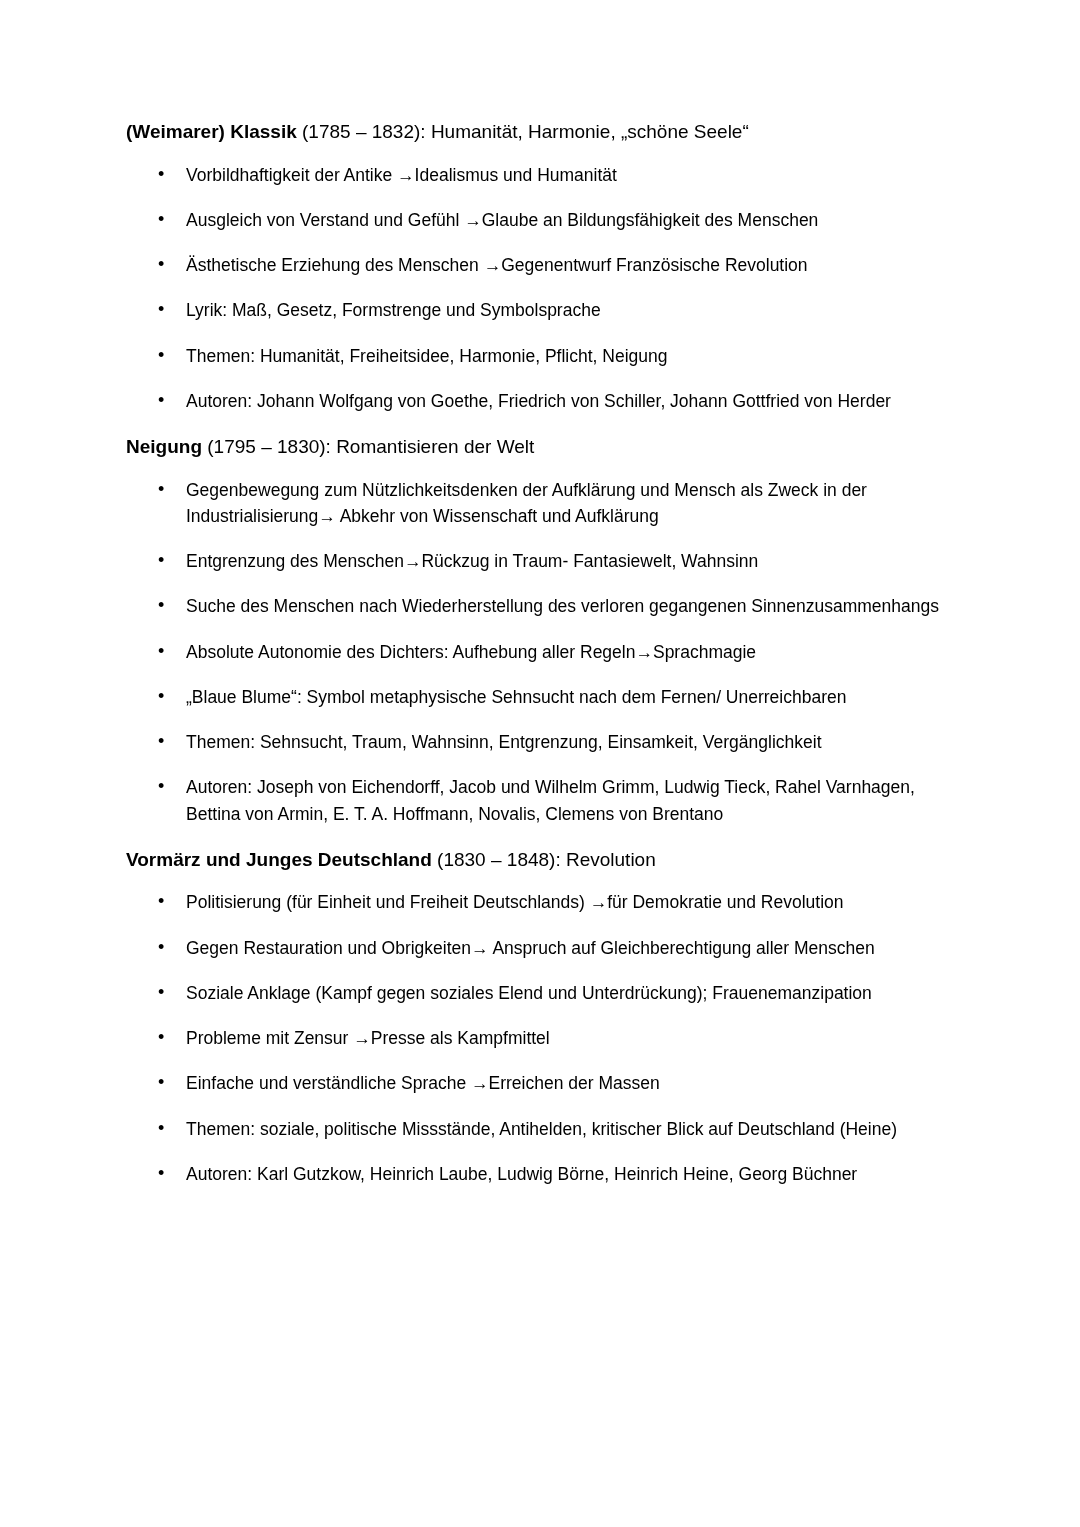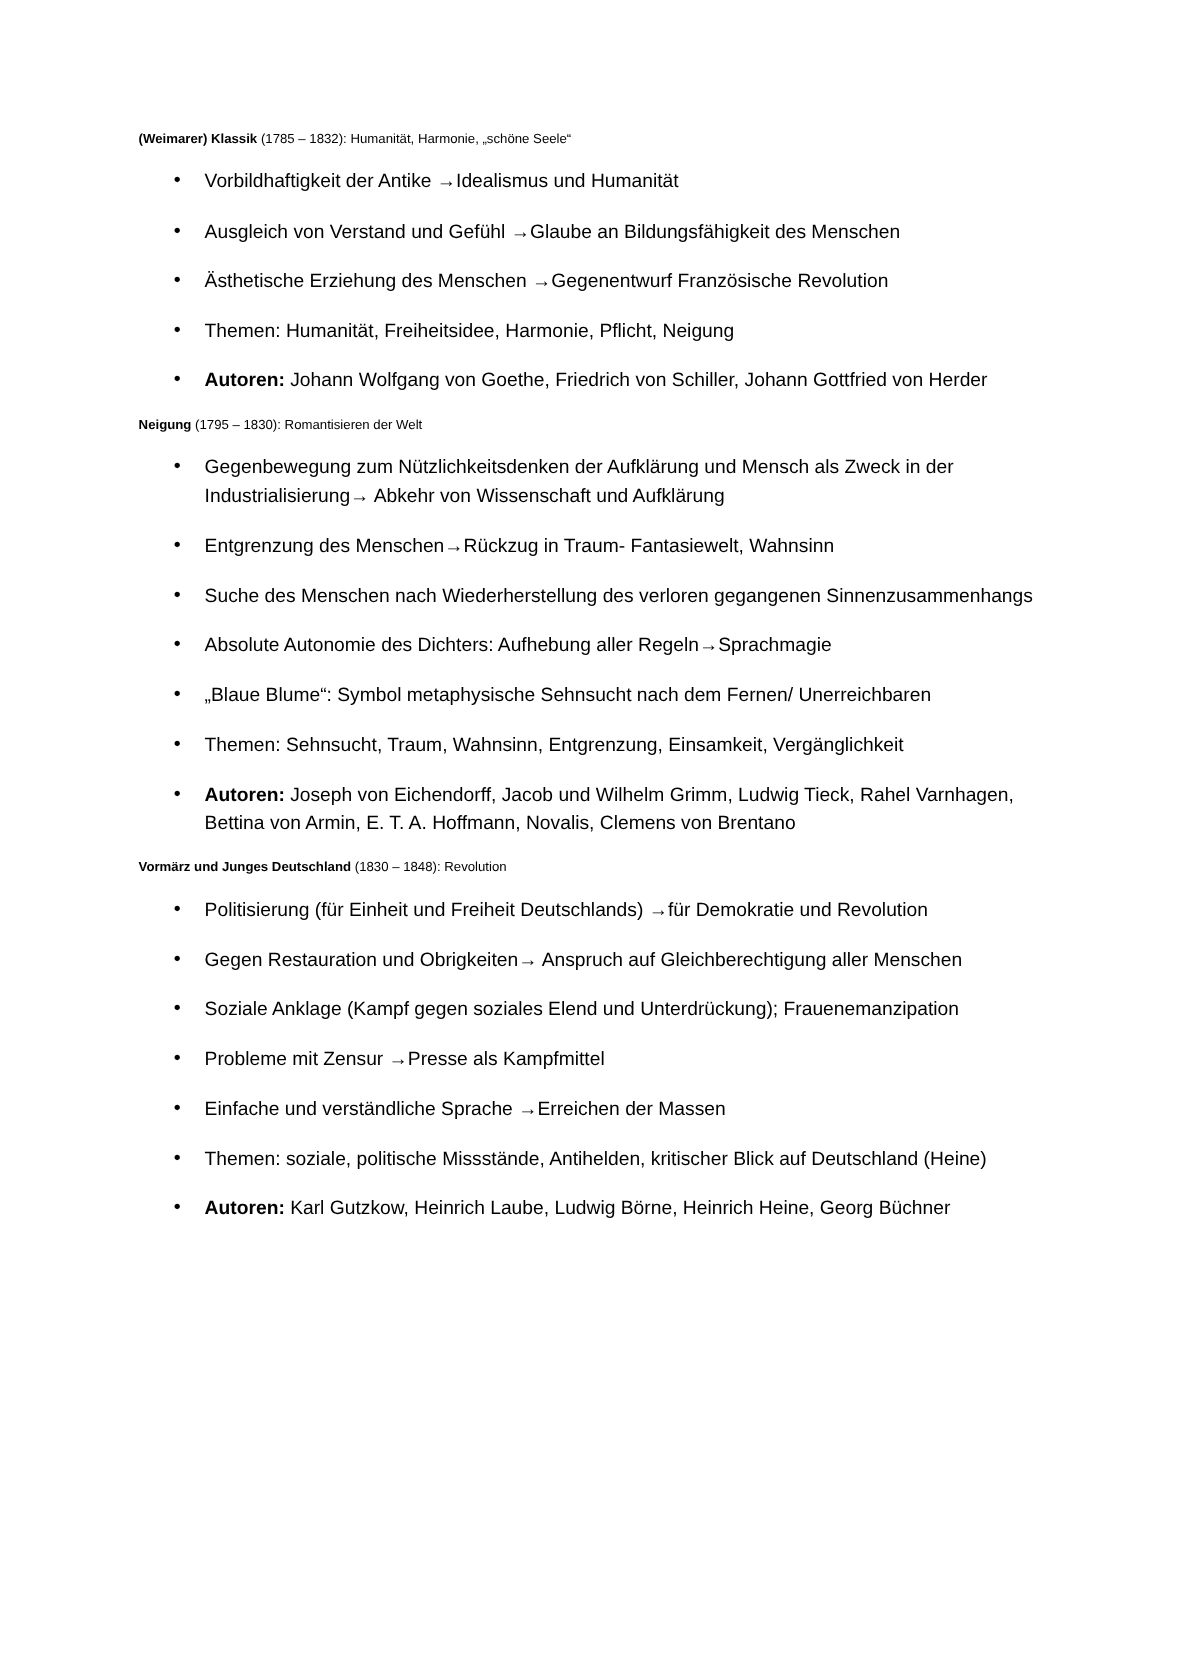--- a/index.html
+++ b/index.html
@@ -17,21 +17,21 @@
     width: 1080px;
     min-height: 1527px;
     box-sizing: border-box;
     padding: 118px 126px 60px 126px;
     background: #ffffff;
   }
   .section {
     margin: 0 0 0 0;
   }
   .section-heading {
-    font-size: 12px;
+    font-size: 19px;
     line-height: 1.45;
     margin: 0 0 16px 0;
     color: #000;
   }
   .section-heading .bold {
     font-weight: bold;
   }
   ul.bullets {
     list-style: none;
     margin: 0 0 18px 0;
@@ -48,34 +48,35 @@
   ul.bullets li:before {
     content: "\2022";
     position: absolute;
     left: 32px;
     top: -1px;
     font-size: 18px;
     line-height: 1.5;
     color: #000;
   }
   ul.bullets li .bold {
-    font-weight: bold;
+    font-weight: normal;
   }
 </style>
 </head>
 <body>
 
 <div class="page">
   <div id="sections-root">
       <div class="section">
         <p class="section-heading"><span class="bold">(Weimarer) Klassik</span><span> (1785 – 1832): Humanität, Harmonie, „schöne Seele“</span></p>
         <ul class="bullets">
           <li><span>Vorbildhaftigkeit der Antike →Idealismus und Humanität</span></li>
           <li><span>Ausgleich von Verstand und Gefühl →Glaube an Bildungsfähigkeit des Menschen</span></li>
           <li><span>Ästhetische Erziehung des Menschen →Gegenentwurf Französische Revolution</span></li>
+          <li><span>Lyrik: Maß, Gesetz, Formstrenge und Symbolsprache</span></li>
           <li><span>Themen: Humanität, Freiheitsidee, Harmonie, Pflicht, Neigung</span></li>
           <li><span class="bold">Autoren:</span><span> Johann Wolfgang von Goethe, Friedrich von Schiller, Johann Gottfried von Herder</span></li>
         </ul>
       </div>
       <div class="section">
         <p class="section-heading"><span class="bold">Neigung</span><span> (1795 – 1830): Romantisieren der Welt</span></p>
         <ul class="bullets">
           <li><span>Gegenbewegung zum Nützlichkeitsdenken der Aufklärung und Mensch als Zweck in der Industrialisierung→ Abkehr von Wissenschaft und Aufklärung</span></li>
           <li><span>Entgrenzung des Menschen→Rückzug in Traum- Fantasiewelt, Wahnsinn</span></li>
           <li><span>Suche des Menschen nach Wiederherstellung des verloren gegangenen Sinnenzusammenhangs</span></li>

